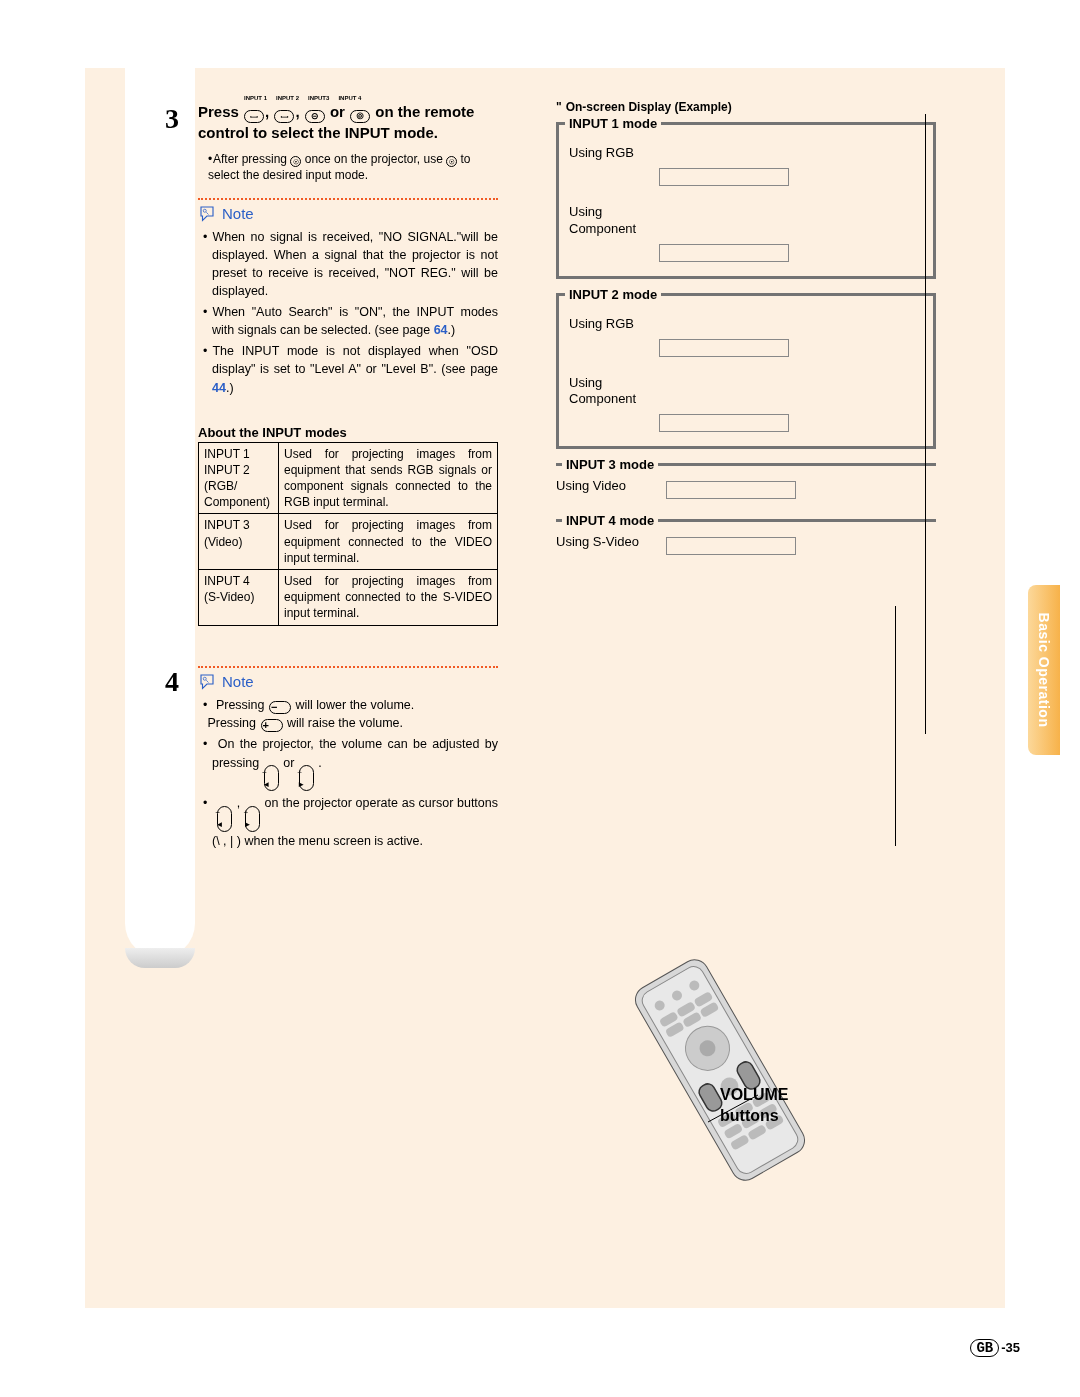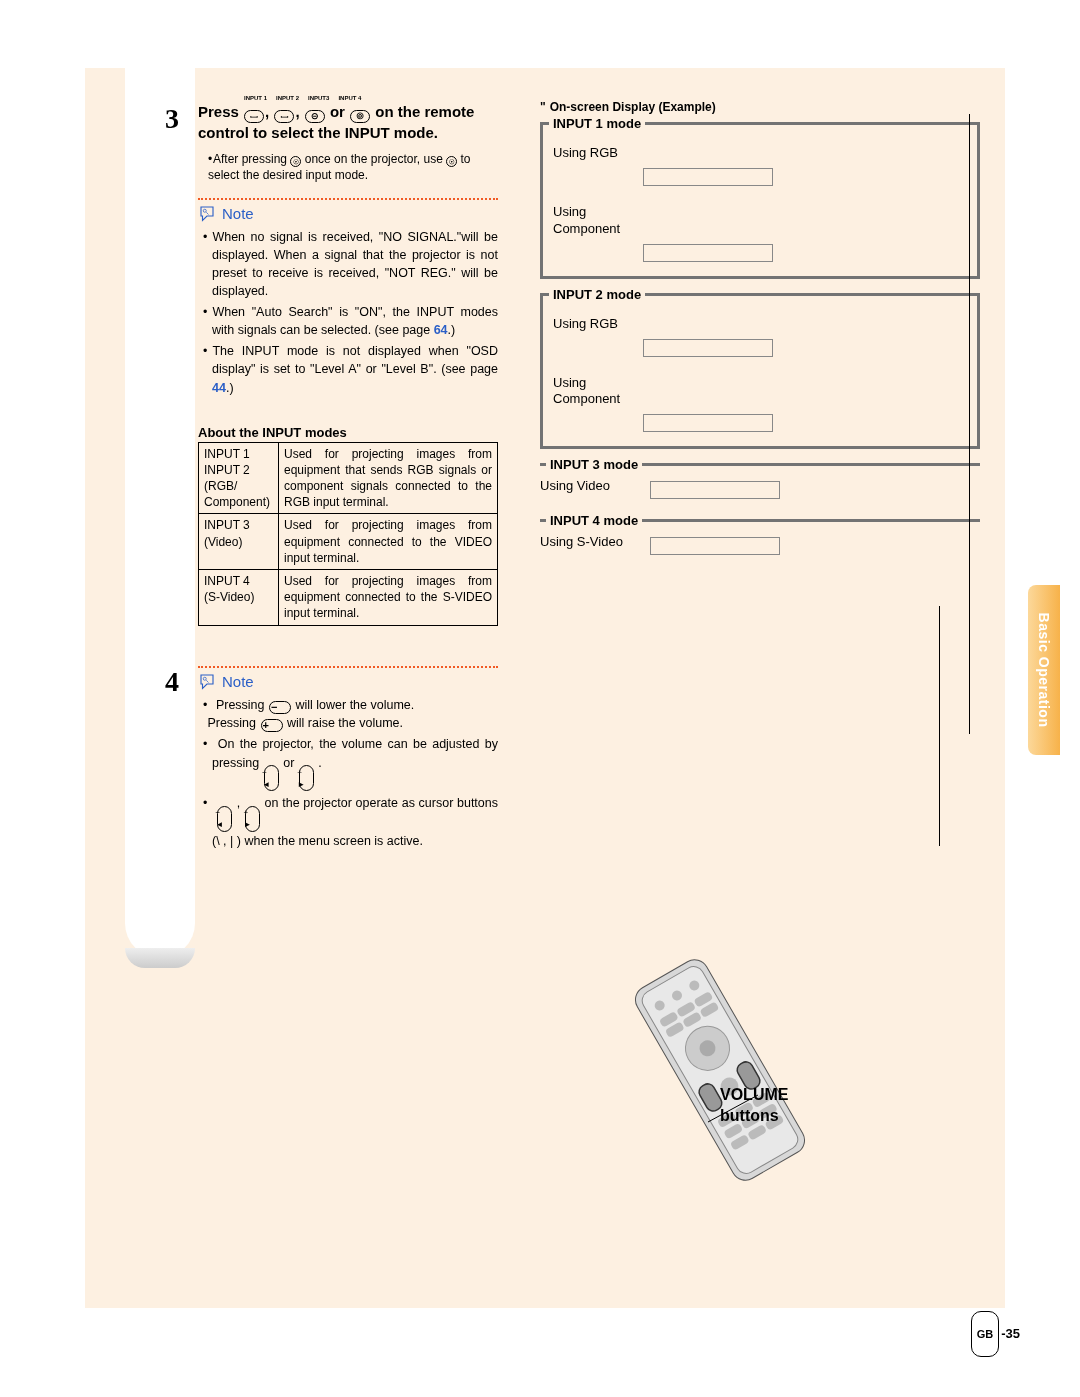--- a/index.html
+++ b/index.html
@@ -1,19 +1,19 @@
 <!DOCTYPE html>
 <html><head>
 <meta charset="utf-8">
 <style>
   * { box-sizing: border-box; margin: 0; padding: 0; }
   body { font-family: Arial, Helvetica, sans-serif; background: #fff; width: 1080px; height: 1397px; position: relative; color: #000; }
   .page-bg { position: absolute; left: 85px; top: 68px; width: 920px; height: 1240px; background: #fdf0e1; }
   .left-col { position: absolute; left: 198px; top: 95px; width: 300px; }
-  .right-col { position: absolute; left: 540px; top: 100px; width: 440px; }
+  .right-col { position: absolute; left: 556px; top: 100px; width: 380px; }
   .gutter { position: absolute; left: 125px; top: 68px; width: 70px; height: 890px; background: #fff; border-radius: 0 0 35px 35px; }
   .gutter::after { content: ""; position: absolute; bottom: -10px; left: 0; width: 70px; height: 20px; background: linear-gradient(#eee,#ccc); border-radius: 0 0 35px 35px; }
   .step-num { position: absolute; left: -33px; font-size: 28px; font-weight: bold; font-family: "Times New Roman", serif; }
   .step3 .step-num { top: 8px; }
   .step4 .step-num { top: 0px; }
   .step-head { font-weight: bold; font-size: 15px; line-height: 1.35; }
   .input-labels { display: flex; gap: 9px; font-size: 6px; font-weight: bold; margin-left: 46px; margin-bottom: 1px; }
   .ibtn { display: inline-flex; align-items: center; justify-content: center; width: 20px; height: 13px; border: 1.5px solid #000; border-radius: 7px; font-size: 8px; vertical-align: -2px; margin: 0 1px; }
   .ibtn-svideo::before { content: "⦾"; font-size: 9px; }
   .ibtn-rgb::before { content: "▭"; font-size: 9px; transform: scaleY(0.5); }
@@ -43,21 +43,21 @@
   .fieldset.nowrap { border-bottom:none; border-left:none; border-right:none; padding:4px 0 0 0;}
   .osd-row { font-size: 13px; margin-bottom: 6px; line-height:1.3;margin-top:8px;}
   .osd-slot { height: 18px; width: 130px; border: 1px solid #888; margin: 4px 0 18px 90px; }
   .osd-slot.small { margin-bottom:4px;}
   .side-tab { position: absolute; right: 20px; top: 585px; width: 32px; height: 170px; background: linear-gradient(90deg,#fcd89a,#f7b24a); border-radius: 8px 0 0 8px; }
   .side-tab span { position:absolute; top:50%; left:50%; transform: translate(-50%,-50%) rotate(90deg); white-space:nowrap; color:#fff; font-weight:bold; font-size:14px; letter-spacing:0.5px;}
   .remote-fig { position: absolute; left: 590px; top: 950px; }
   .remote-svg { width: 260px; height: 240px; }
   .vol-label { position:absolute; left: 720px; top: 1085px; font-weight:bold; font-size:16px; line-height:1.3;}
   .page-num { position: absolute; right: 60px; bottom: 40px; font-size: 13px; font-weight: bold; }
-  .page-num .gb { display:inline-block; border:1.2px solid #000; border-radius:10px; padding:16px 5px; font-size:11px; margin-right:2px;}
+  .page-num .gb { display:inline-block; border:1.2px solid #000; border-radius:10px; padding:0 5px; font-size:14px; margin-right:2px;font-family:Liberation Mono, monospace;}
 </style>
 </head>
 <body>
 
 <div class="page-bg"></div>
 <div class="gutter"></div>
 
 <div class="side-tab">
   <span>Basic Operation</span>
 </div>

